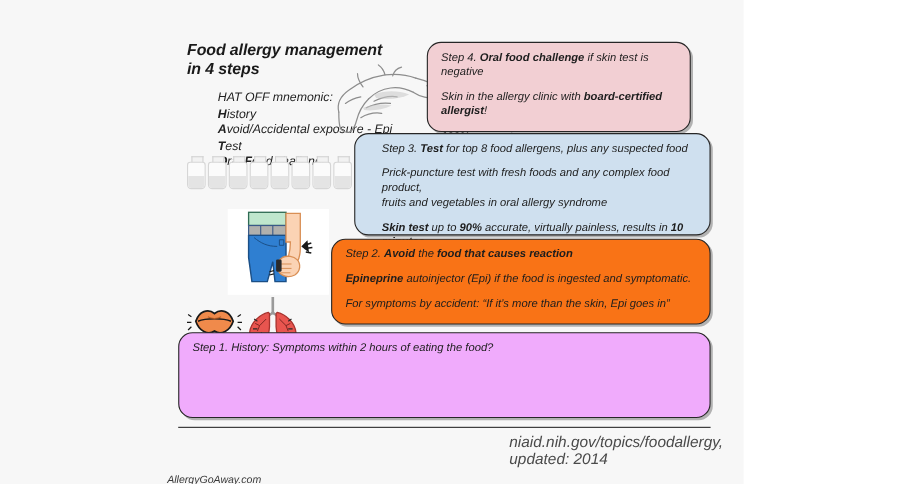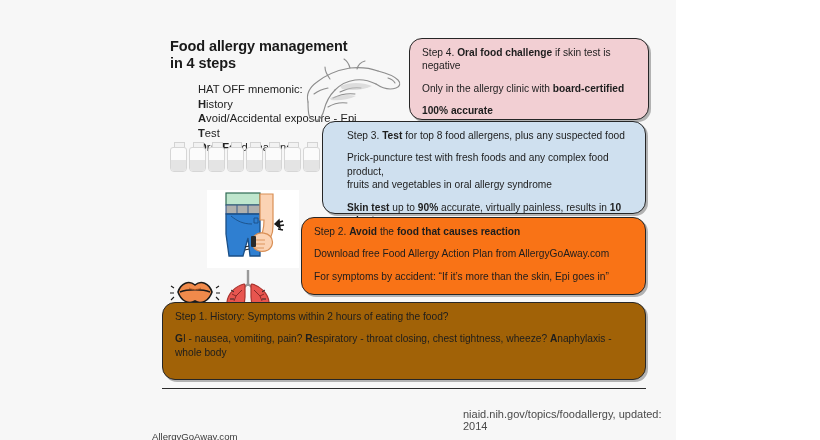--- a/index.html
+++ b/index.html
@@ -11,20 +11,21 @@
     width: 820px;
     height: 440px;
     overflow: hidden;
     font-family: "Liberation Sans", sans-serif;
   }
   #canvas {
     position: relative;
     width: 676px;
     height: 440px;
     background: #f7f7f7;
+    font-style: italic;
   }
 
   
   #title-block {
     position: absolute;
     left: 170px;
     top: 38px;
     width: 235px;
   }
   #page-title {
@@ -115,21 +116,21 @@
     box-shadow: 2px 2px 0 rgba(0,0,0,0.28);
     padding: 7px 11px 7px 12px;
     font-size: 10.2px;
     color: #1d1d1d;
     line-height: 13.4px;
   }
   .step-box p { margin: 0; }
   .step-box .gap { height: 9px; }
   .step-box b { font-weight: bold; }
 
-  #step4-box { left: 409px; top: 38px;  width: 240px; height: 82px; background: #f2cfd3; }
+  #step4-box { left: 388px; top: 38px;  width: 240px; height: 82px; background: #f2cfd3; }
   #step3-box { left: 322px; top: 121px; width: 324px; height: 93px; background: #cfe0ef; padding-left: 24px; }
   #step2-box { left: 301px; top: 217px; width: 345px; height: 78px; background: #d8e9d2; }
   #step1-box { left: 162px; top: 302px; width: 484px; height: 78px; background: #fadf96; }
 
   
   #footer-rule {
     position: absolute;
     left: 162px;
     top: 388px;
     width: 484px;
@@ -140,22 +141,22 @@
     position: absolute;
     left: 152px;
     top: 392px;
     font-size: 9.6px;
     color: #3a3a3a;
     margin-top: 39px;
   }
   #footer-right {
     position: absolute;
     left: 463px;
-    top: 408px;
-    font-size: 11px;
+    top: 393px;
+    font-size: 14px;
     color: #4a4a4a;
   }
 </style>
 </head>
 <body>
 
 <div id="canvas">
 
   <div id="title-block">
     <div id="page-title">
@@ -301,45 +302,45 @@
       <g stroke="#1a1a1a" stroke-width="1.1" fill="none">
         <path d="M5 12 L2 10 M5 17 L1 17 M5 21 L2 24"></path>
         <path d="M47 12 L50 10 M47 17 L51 17 M47 21 L50 24"></path>
       </g>
     </svg>
   </div>
 
   <div id="step4-box" class="step-box" style="background: rgb(242, 207, 211);">
       <p><span>Step 4. </span><b>Oral food challenge</b><span> if skin test is negative</span></p>
       <div class="gap"></div>
-      <p><span>Only in the allergy clinic with </span><b>board-certified</b></p>
+      <p><span>Skin in the allergy clinic with </span><b>board-certified</b></p>
+      <p><b>allergist</b><span>!</span></p>
       <div class="gap"></div>
       <p><b>100% accurate</b></p>
     </div>
   <div id="step3-box" class="step-box" style="background: rgb(207, 224, 239);">
       <p><span>Step 3. </span><b>Test</b><span> for top 8 food allergens, plus any suspected food</span></p>
       <div class="gap"></div>
       <p><span>Prick-puncture test with fresh foods and any complex food product,</span></p>
       <p><span>fruits and vegetables in oral allergy syndrome</span></p>
       <div class="gap"></div>
       <p><b>Skin test</b><span> up to </span><b>90%</b><span> accurate</span><span>, virtually painless, results in </span><b>10 minutes</b></p>
       <div class="gap"></div>
       <p><b>Blood test</b><span> up to </span><b>70% accurate</b><span>, ImmunoCAP, results in </span><b>10 days</b></p>
     </div>
   <div id="step2-box" class="step-box" style="background: #f97316;">
       <p><span>Step 2. </span><b>Avoid</b><span> the </span><b>food that causes reaction</b></p>
       <div class="gap"></div>
-      <p><span>Download free Food Allergy Action Plan from AllergyGoAway.com</span></p>
+      <p><b>Epineprine</b><span> autoinjector (Epi) if the food is ingested and symptomatic.</span></p>
       <div class="gap"></div>
       <p><span>For symptoms by accident: “If it’s more than the skin, Epi goes in”</span></p>
     </div>
-  <div id="step1-box" class="step-box" style="background: #a16207;">
+  <div id="step1-box" class="step-box" style="background: #f0abfc;">
       <p><span>Step 1. History: Symptoms within 2 hours of eating the food?</span></p>
       <div class="gap"></div>
-      <p><b>G</b><span>I - nausea, vomiting, pain? </span><b>R</b><span>espiratory - throat closing, chest tightness, wheeze? </span><b>A</b><span>naphylaxis - whole body</span></p>
       <div class="gap"></div>
     </div>
 
   <div id="footer-rule"></div>
   <div id="footer-left">AllergyGoAway.com</div>
   <div id="footer-right">niaid.nih.gov/topics/foodallergy, updated: 2014</div>
 
 </div>
 
 </body></html>

